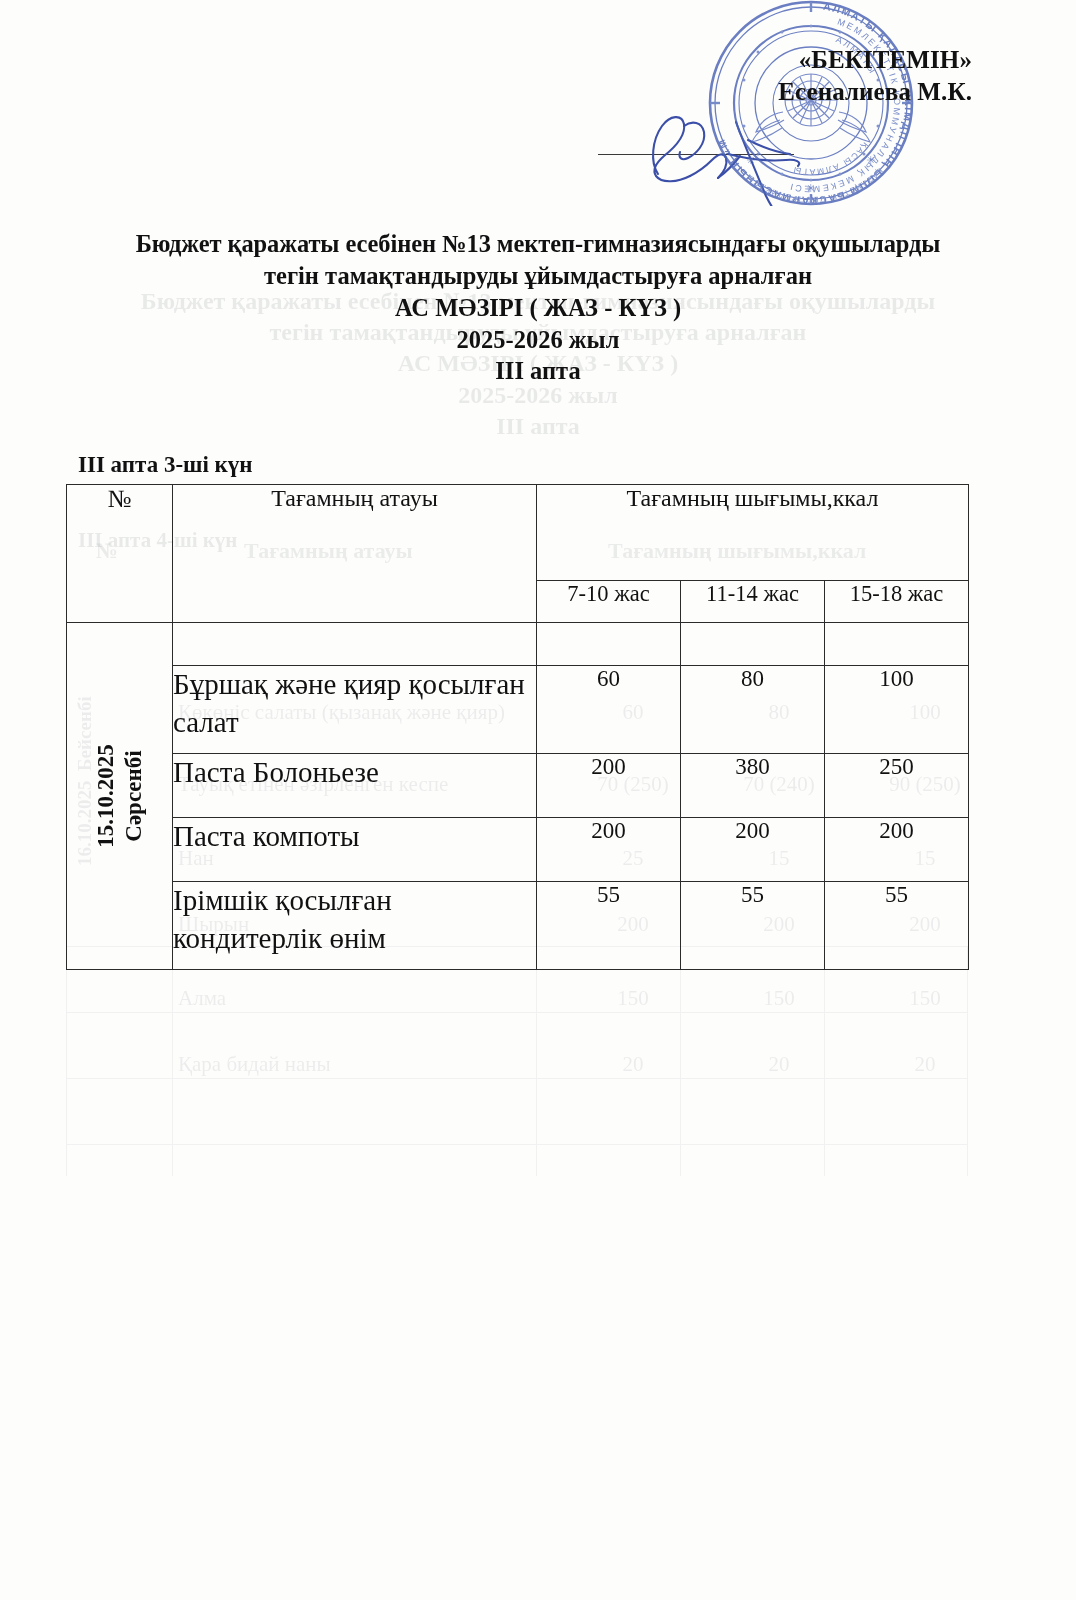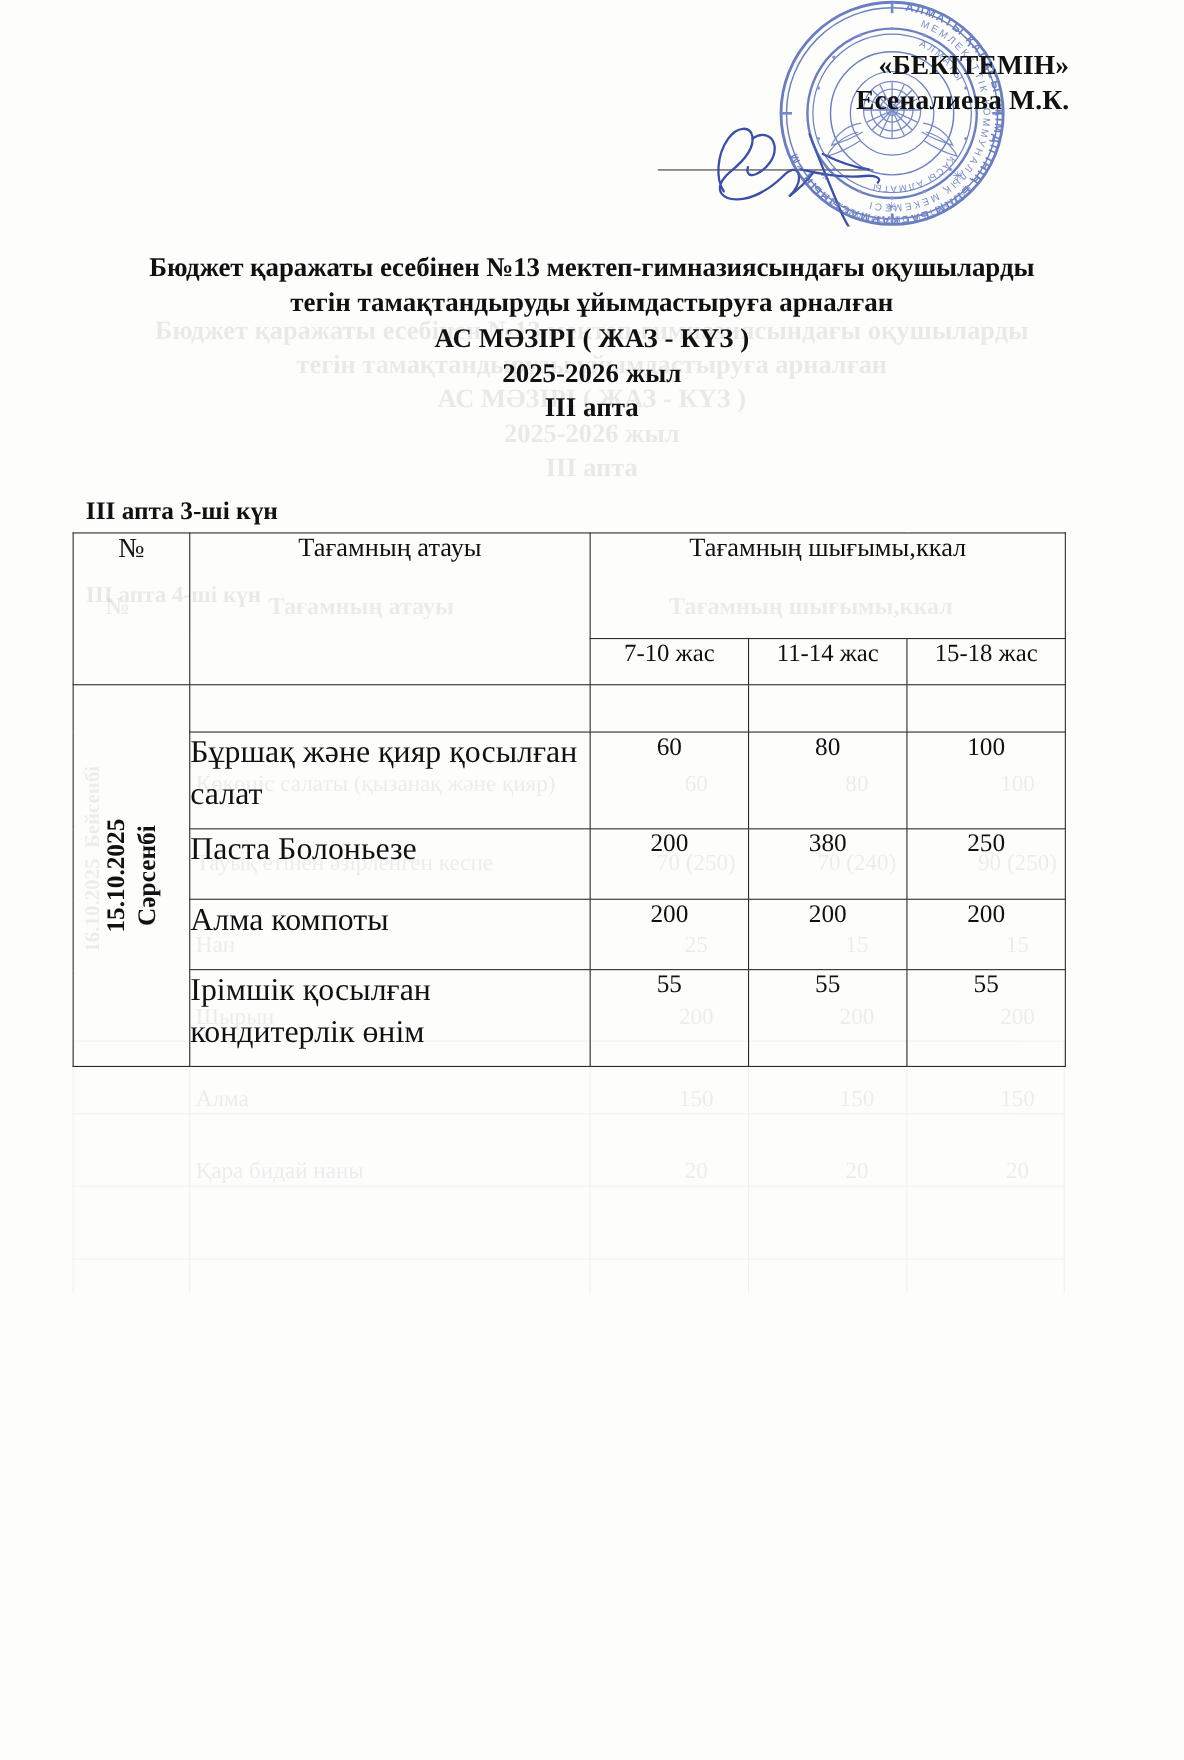--- a/index.html
+++ b/index.html
@@ -450,21 +450,21 @@
         </tr>
 
         <tr class="r-med">
           <td class="dish">Паста Болоньезе</td>
           <td class="val">200</td>
           <td class="val">380</td>
           <td class="val">250</td>
         </tr>
 
         <tr class="r-med">
-          <td class="dish">Алма компоты</td>
+          <td class="dish">Паста компоты</td>
           <td class="val">200</td>
           <td class="val">200</td>
           <td class="val">200</td>
         </tr>
 
         <tr class="r-tall2">
           <td class="dish">Ірімшік қосылған кондитерлік өнім</td>
           <td class="val">55</td>
           <td class="val">55</td>
           <td class="val">55</td>

